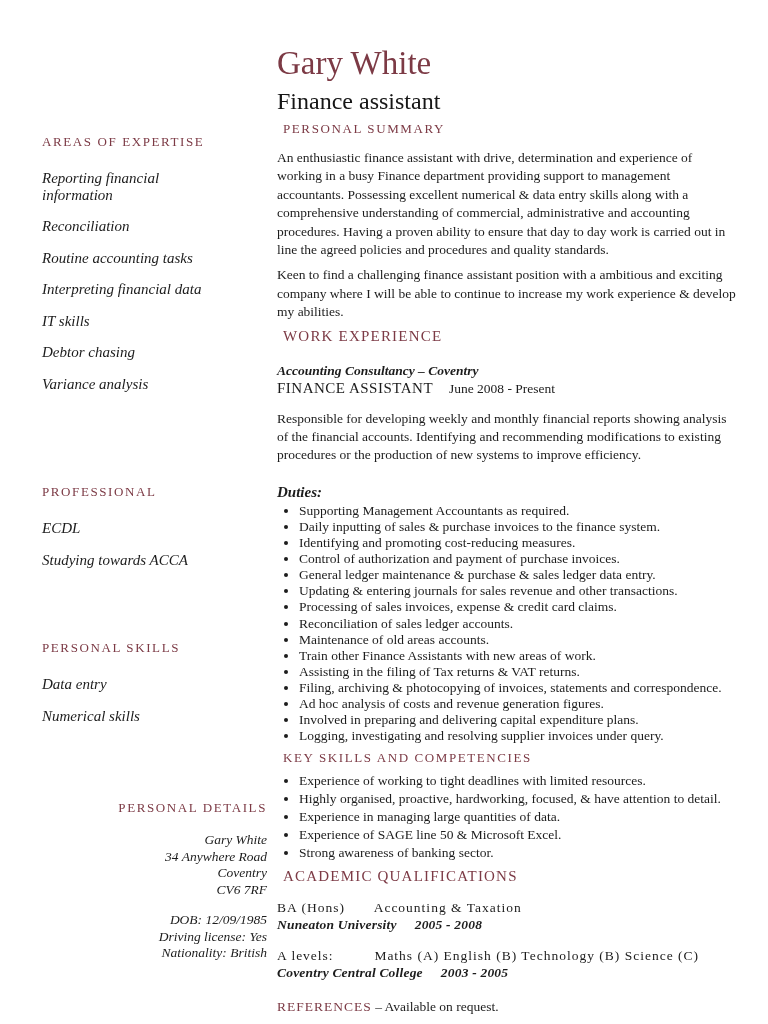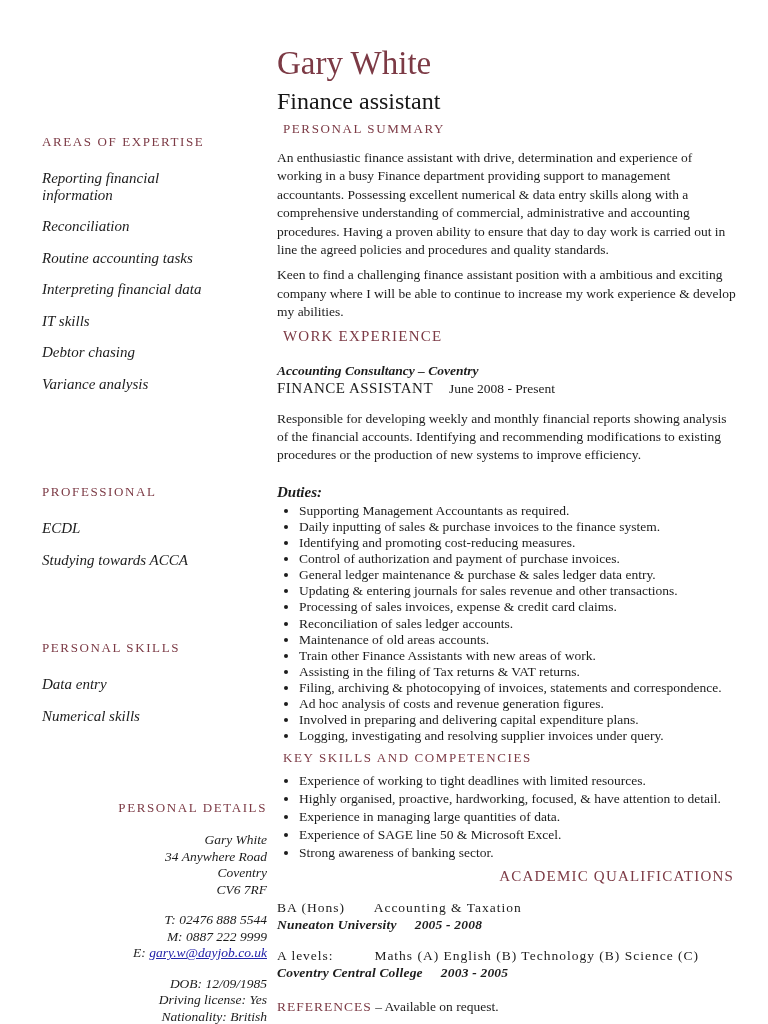--- a/index.html
+++ b/index.html
@@ -89,21 +89,21 @@
     padding: 0 0 0 22px;
     list-style: disc;
   }
   ul.bullets li {
     font-size: 13.5px;
     line-height: 16.1px;
   }
   ul.skill-bullets li { line-height: 18px; }
   .skills-head { margin-top: 16px; }
   .skills-list { margin-top: 12px; }
-  .academic-head { margin-top: 17px; text-align: right; }
+  .academic-head { margin-top: 17px; }
   .qual { margin-top: 15px; }
   .qual-line { font-size: 13.5px; letter-spacing: 1px; }
   .qual-degree { display: inline-block; min-width: 93px; }
   .qual-school-line {
     font-weight: bold; font-style: italic;
     font-size: 13.5px; letter-spacing: 0.2px; margin-top: 1px;
   }
   .qual-years { margin-left: 18px; }
   .refs { margin-top: 18px; font-size: 13.5px; }
   .refs-label { color: #7c3a45; letter-spacing: 1px; }
@@ -138,25 +138,20 @@
       <div class="side-item">Numerical skills</div>
     </div>
 
     <div class="gap-c">
       <div class="sec-head" style="margin-bottom:16px;">PERSONAL DETAILS</div>
       <div class="detail-block">
         <div>Gary White</div>
         <div>34 Anywhere Road</div>
         <div>Coventry</div>
         <div>CV6 7RF</div>
-      </div>
-      <div class="detail-block">
-        <div>T: 02476 888 5544</div>
-        <div>M: 0887 222 9999</div>
-        <div><span>E:</span> <a class="email-link">gary.w@dayjob.co.uk</a></div>
       </div>
       <div class="detail-block">
         <div>DOB: 12/09/1985</div>
         <div>Driving license:  Yes</div>
         <div>Nationality: British</div>
       </div>
     </div>
 
   </div>
 

